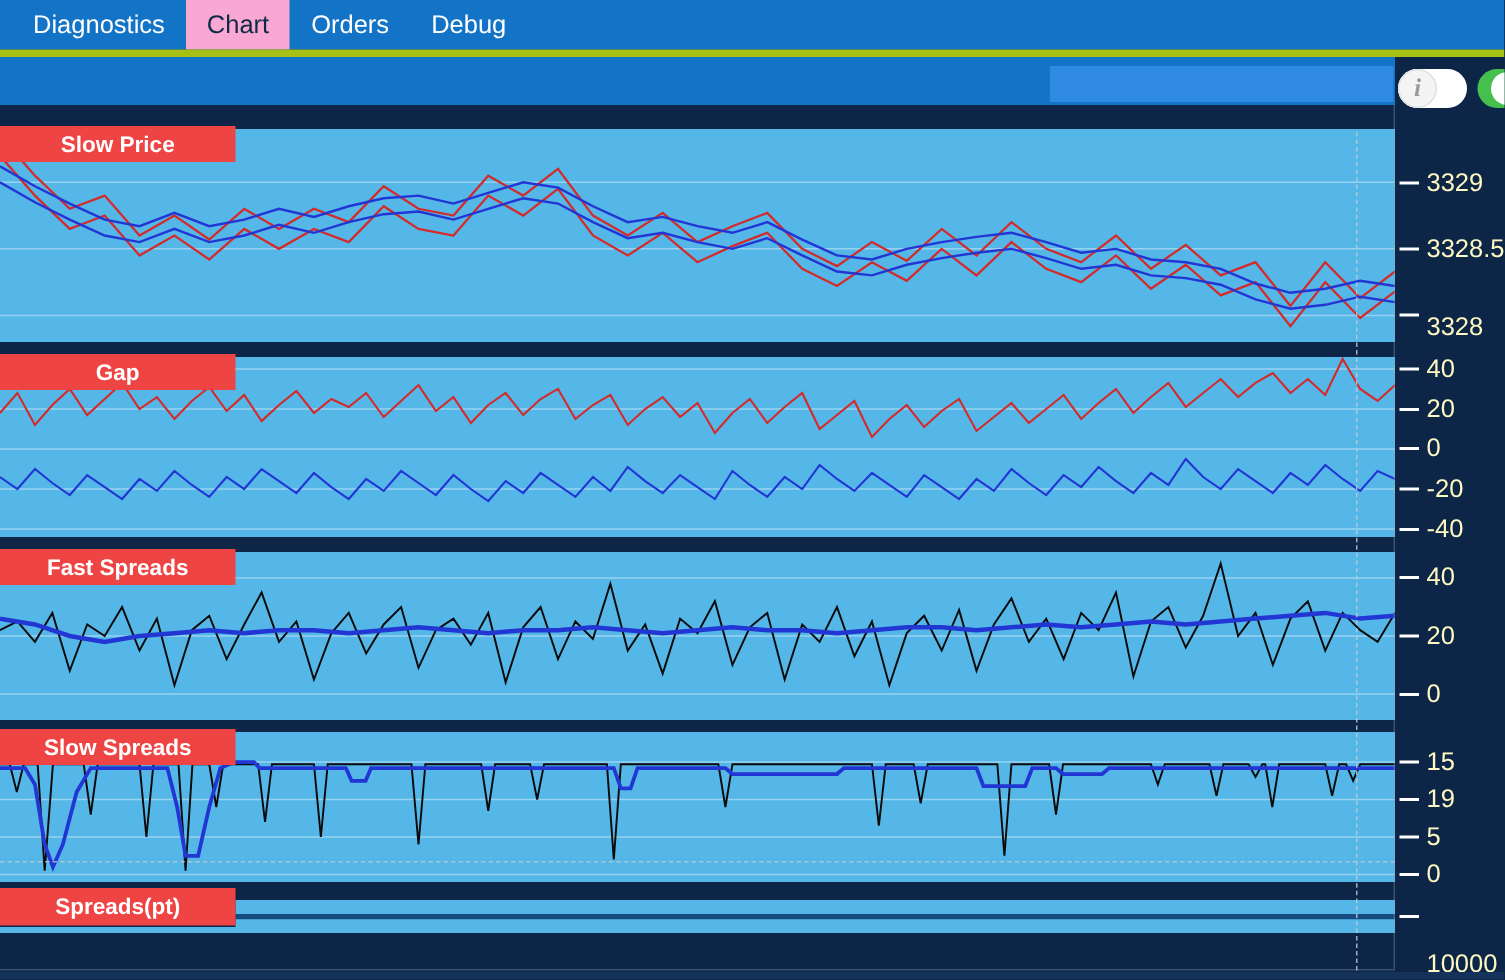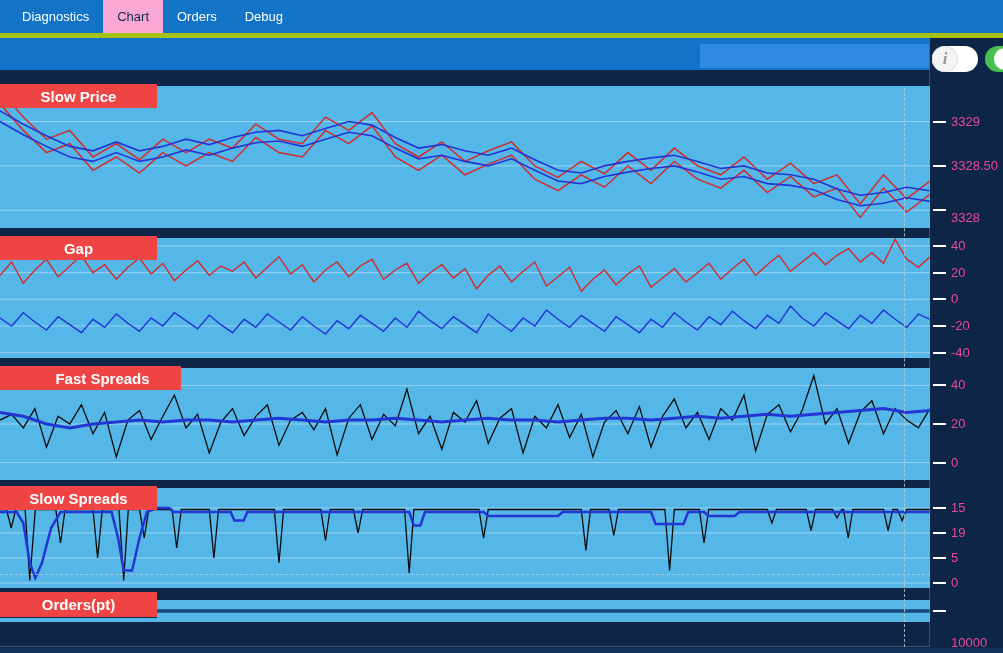--- a/index.html
+++ b/index.html
@@ -8,21 +8,21 @@
     background:#0d2647;
     font-family:"Liberation Sans", sans-serif;
     -webkit-font-smoothing:antialiased;
   }
   
   .tabbar{
     position:absolute;left:0;top:0;width:1003px;height:33px;
     background:#1273c7;display:flex;align-items:stretch;padding-left:8px;box-sizing:border-box;
   }
   .tab{
-    color:#ffffff;font-size:13px;display:flex;align-items:center;
+    color:#ffffff;font-size:17px;display:flex;align-items:center;
     padding:0 14px;cursor:default;white-space:nowrap;
   }
   .tab.selected{
     background:#f9a8d4;color:#0e2a47;font-weight:400;
   }
   .tab-underline{
     position:absolute;left:0;top:33px;width:1003px;height:5px;background:#a6c116;
   }
   
   .toolbar{
@@ -54,21 +54,21 @@
   #chart-area{position:absolute;left:0;top:0;width:1003px;height:653px;}
   .panel-bg{position:absolute;background:#55b7e8;}
   .panel-svg{position:absolute;pointer-events:none;}
   .banner{
     position:absolute;left:0;width:157px;background:#ef4444;
     display:flex;align-items:center;justify-content:center;
     color:#ffffff;font-weight:bold;font-size:15px;
   }
   .ytick-line{position:absolute;left:933px;width:13px;height:2px;background:#ffffff;pointer-events:none;}
   .ytick-label{
-    position:absolute;left:951px;color:#ec4899;font-size:13px;line-height:18px;pointer-events:none;
+    position:absolute;left:951px;color:#fef9c3;font-size:17px;line-height:18px;pointer-events:none;
   }
   .crosshair-v{
     position:absolute;left:904px;top:88px;width:0;height:559px;
     border-left:1px dashed rgba(190,200,210,0.85);pointer-events:none;
   }
   .crosshair-h{
     position:absolute;left:0;top:574px;width:930px;height:0;
     border-top:1px dashed rgba(190,200,210,0.8);pointer-events:none;
   }
   .frame{
@@ -122,21 +122,21 @@
     <div class="ytick-line" style="top: 351.667px;"></div>
     <div class="ytick-label" style="top: 343.667px;">-40</div>
     <div class="panel-bg" style="left: 0px; top: 368px; width: 930px; height: 112px;"></div>
     <svg width="930" height="112" class="panel-svg" style="left: 0px; top: 368px;">
       <line x1="0" x2="930" y1="17.379310344827587" y2="17.379310344827587" stroke="rgba(235,245,250,0.45)" stroke-width="1"></line>
       <line x1="0" x2="930" y1="56" y2="56" stroke="rgba(235,245,250,0.45)" stroke-width="1"></line>
       <line x1="0" x2="930" y1="94.62068965517241" y2="94.62068965517241" stroke="rgba(235,245,250,0.45)" stroke-width="1"></line>
       <polyline points="0.0,52.1 11.6,46.3 23.3,59.9 34.9,40.6 46.5,79.2 58.1,48.3 69.8,56.0 81.4,36.7 93.0,65.7 104.6,44.4 116.3,88.8 127.9,52.1 139.5,42.5 151.1,71.4 162.8,48.3 174.4,27.0 186.0,59.9 197.6,46.3 209.3,85.0 220.9,54.1 232.5,40.6 244.1,67.6 255.8,48.3 267.4,36.7 279.0,77.2 290.6,52.1 302.3,44.4 313.9,61.8 325.5,40.6 337.1,86.9 348.8,50.2 360.4,36.7 372.0,71.4 383.6,46.3 395.3,57.9 406.9,21.2 418.5,65.7 430.1,48.3 441.8,81.1 453.4,44.4 465.0,54.1 476.6,32.8 488.3,75.3 499.9,50.2 511.5,40.6 523.1,85.0 534.8,48.3 546.4,59.9 558.0,36.7 569.6,69.5 581.3,46.3 592.9,88.8 604.5,54.1 616.1,42.5 627.8,65.7 639.4,38.6 651.0,79.2 662.6,48.3 674.3,30.9 685.9,59.9 697.5,44.4 709.1,71.4 720.8,40.6 732.4,52.1 744.0,27.0 755.6,83.0 767.3,46.3 778.9,36.7 790.5,63.7 802.1,42.5 813.8,7.7 825.4,56.0 837.0,40.6 848.6,75.3 860.3,44.4 871.9,32.8 883.5,65.7 895.1,40.6 906.8,52.1 918.4,59.9 930.0,40.6" fill="none" stroke="#0b0b0b" stroke-width="1.3"></polyline>
       <polyline points="0.0,44.4 23.3,48.3 46.5,56.0 69.8,59.9 93.0,56.0 116.3,54.1 139.5,52.1 162.8,54.1 186.0,52.1 209.3,52.1 232.5,54.1 255.8,52.1 279.0,50.2 302.3,52.1 325.5,54.1 348.8,52.1 372.0,52.1 395.3,50.2 418.5,52.1 441.8,54.1 465.0,52.1 488.3,50.2 511.5,52.1 534.8,52.1 558.0,54.1 581.3,52.1 604.5,50.2 627.8,50.2 651.0,52.1 674.3,50.2 697.5,48.3 720.8,50.2 744.0,48.3 767.3,46.3 790.5,48.3 813.8,46.3 837.0,44.4 860.3,42.5 883.5,40.6 906.8,44.4 930.0,42.5" fill="none" stroke="#2236d4" stroke-width="3"></polyline>
     </svg>
-    <div class="banner" style="top: 366px; height: 24px; padding-left: 24px;">Fast Spreads</div>
+    <div class="banner" style="top: 366px; height: 24px;">Fast Spreads</div>
     <div class="ytick-line" style="top: 384.379px;"></div>
     <div class="ytick-label" style="top: 376.379px;">40</div>
     <div class="ytick-line" style="top: 423px;"></div>
     <div class="ytick-label" style="top: 415px;">20</div>
     <div class="ytick-line" style="top: 461.621px;"></div>
     <div class="ytick-label" style="top: 453.621px;">0</div>
     <div class="panel-bg" style="left: 0px; top: 488px; width: 930px; height: 100px;"></div>
     <svg width="930" height="100" class="panel-svg" style="left: 0px; top: 488px;">
       <line x1="0" x2="930" y1="20" y2="20" stroke="rgba(235,245,250,0.45)" stroke-width="1"></line>
       <line x1="0" x2="930" y1="45" y2="45" stroke="rgba(235,245,250,0.45)" stroke-width="1"></line>
@@ -152,21 +152,21 @@
     <div class="ytick-label" style="top: 524px;">19</div>
     <div class="ytick-line" style="top: 557px;"></div>
     <div class="ytick-label" style="top: 549px;">5</div>
     <div class="ytick-line" style="top: 582px;"></div>
     <div class="ytick-label" style="top: 574px;">0</div>
     <div class="panel-bg" style="left: 157px; top: 600px; width: 773px; height: 18px;"></div>
     <div class="panel-bg" style="left: 0px; top: 618px; width: 930px; height: 4px;"></div>
     <svg width="930" height="22" class="panel-svg" style="left: 0px; top: 600px;">
       <polyline points="0.0,11.0 930.0,11.0" fill="none" stroke="#174a7e" stroke-width="3.5"></polyline>
     </svg>
-    <div class="banner" style="top: 592px; height: 25px;">Orders(pt)</div>
+    <div class="banner" style="top: 592px; height: 25px;">Spreads(pt)</div>
     <div class="ytick-line" style="top: 610px;"></div>
     <div class="ytick-label" style="top: 602px; margin-top: 32px;">10000</div>
   </div>
 
 <div class="tabbar" id="tabbar">
     <div class="tab">Diagnostics</div>
     <div class="tab selected">Chart</div>
     <div class="tab">Orders</div>
     <div class="tab">Debug</div>
   </div>

